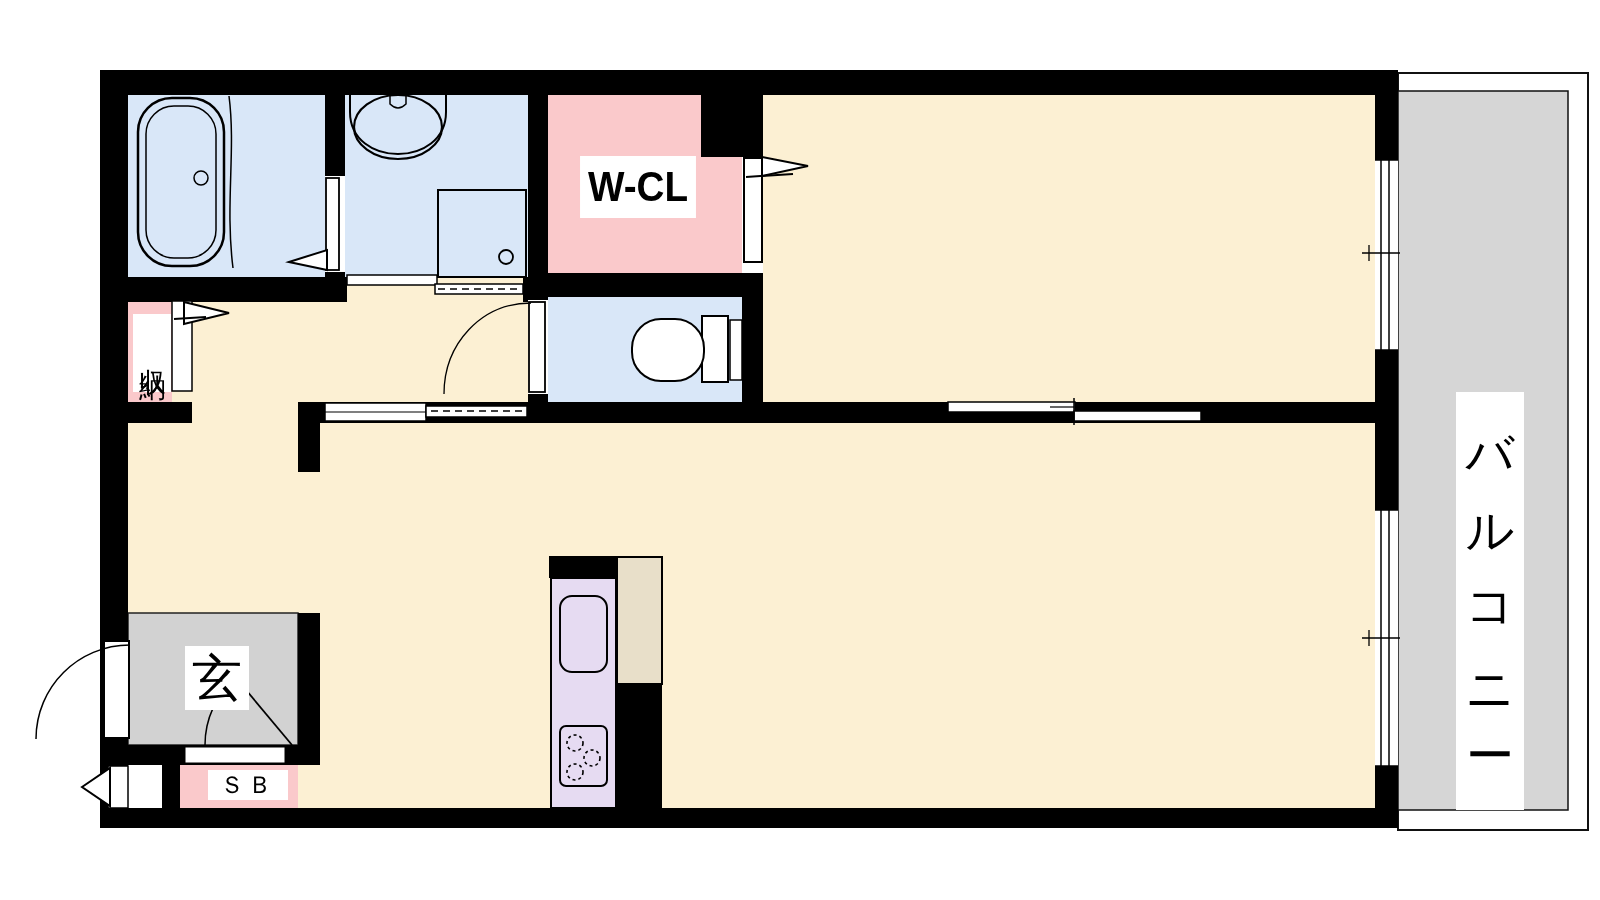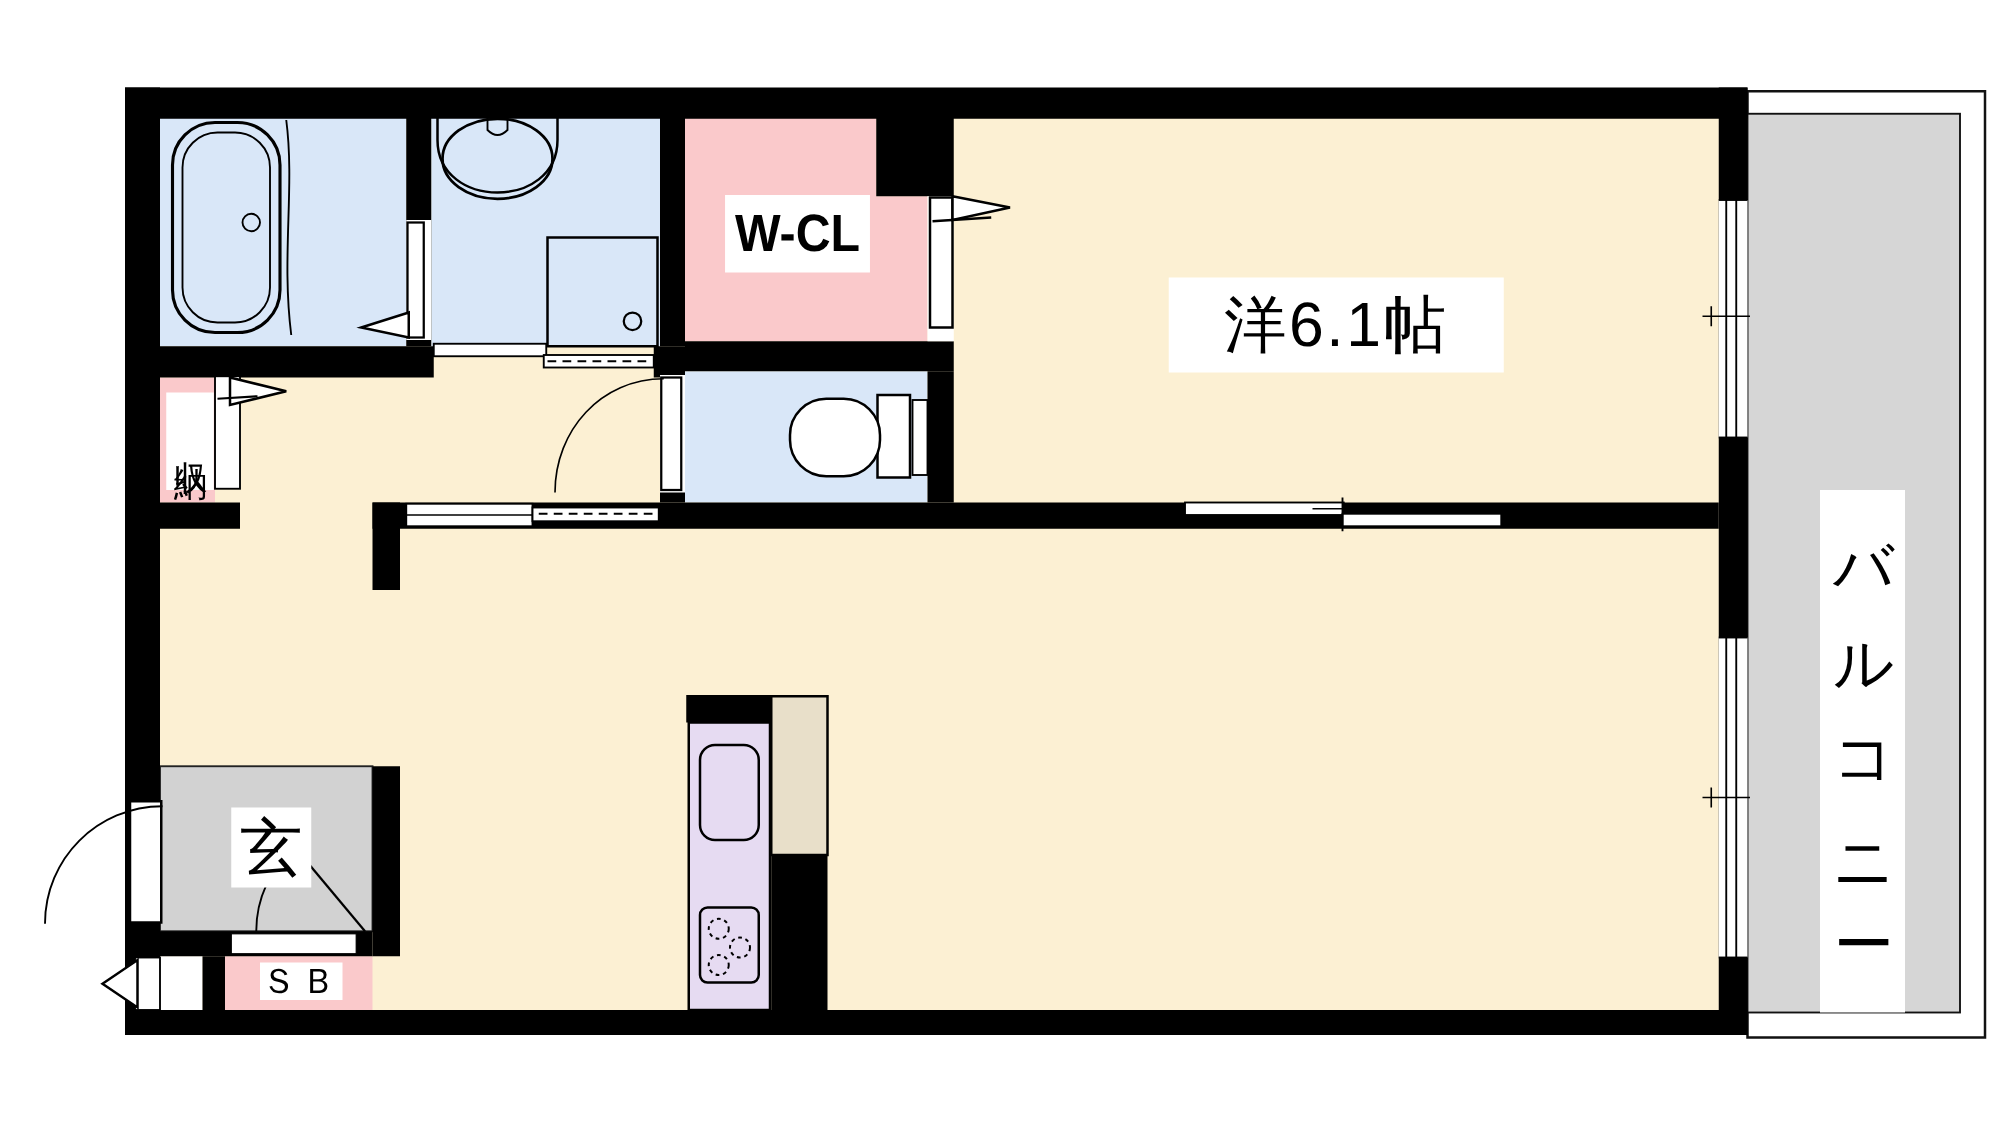--- a/index.html
+++ b/index.html
@@ -11,21 +11,21 @@
   #label-western{left:935px;top:222px;width:268px;height:76px;font-size:50px;letter-spacing:2px;}
   #label-ldk{left:780px;top:582px;width:425px;height:78px;font-size:50px;letter-spacing:2px;}
   #label-wcl{left:575px;top:156px;width:126px;height:62px;font-size:42px;font-weight:bold;
              transform:scaleX(.92);}
   #label-balcony{left:1456px;top:392px;width:68px;height:418px;writing-mode:vertical-rl;
                  font-size:48px;letter-spacing:28px;justify-content:flex-start;
                  padding-top:8px;box-sizing:border-box;}
   #label-storage{left:133px;top:314px;width:38px;height:78px;writing-mode:vertical-rl;
                  font-size:27px;letter-spacing:6px;}
   #label-genkan{left:185px;top:646px;width:64px;height:64px;font-size:50px;}
-  #label-sb{left:208px;top:770px;width:66px;height:30px;font-size:28px;letter-spacing:4px;}
+  #label-sb{left:208px;top:770px;width:80px;height:30px;font-size:24px;letter-spacing:4px;}
 </style>
 </head>
 <body>
 
 <div id="stage">
   <svg id="plan-svg" width="1600" height="900" viewBox="0 0 1600 900">
 
     <rect x="1398" y="73" width="190" height="757" fill="#ffffff" stroke="#111" stroke-width="2"></rect>
     <rect x="1398" y="91" width="170" height="719" stroke="#111" stroke-width="1.5" fill="#D6D6D6"></rect>
 
@@ -168,19 +168,18 @@
       <rect x="1375" y="510" width="23" height="256" fill="#ffffff"></rect>
       <line x1="1375" y1="510" x2="1398" y2="510" stroke="#000" stroke-width="1.5"></line>
       <line x1="1375" y1="766" x2="1398" y2="766" stroke="#000" stroke-width="1.5"></line>
       <line x1="1381" y1="510" x2="1381" y2="766" stroke="#000" stroke-width="1.5"></line>
       <line x1="1389" y1="510" x2="1389" y2="766" stroke="#000" stroke-width="1.5"></line>
       <line x1="1362" y1="638" x2="1400" y2="638" stroke="#000" stroke-width="1.3"></line>
       <line x1="1369" y1="630" x2="1369" y2="646" stroke="#000" stroke-width="1.3"></line>
     </g>
   </svg>
 
-  <div class="label" id="label-western">洋6.1帖</div>
   <div class="label" id="label-wcl">W-CL</div>
   <div class="label" id="label-balcony">バルコニー</div>
   <div class="label" id="label-storage">収納</div>
   <div class="label" id="label-genkan">玄</div>
   <div class="label" id="label-sb">ＳＢ</div>
 </div>
 
 </body></html>

